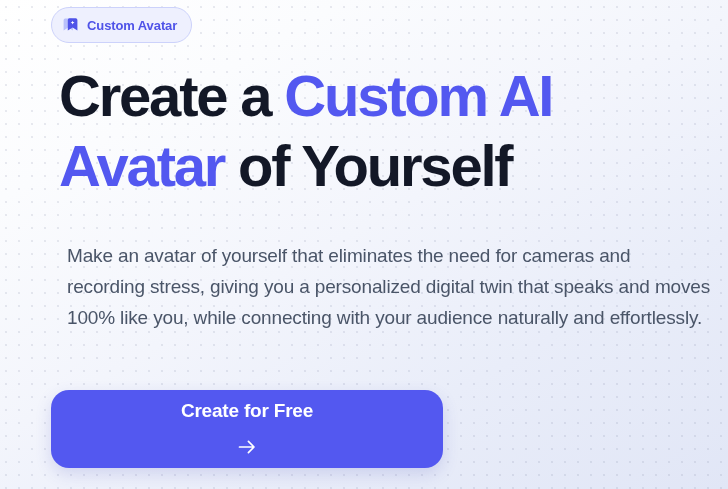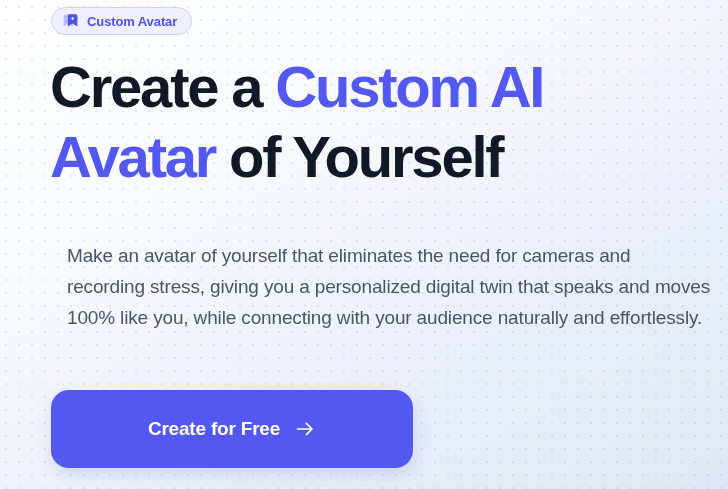--- a/index.html
+++ b/index.html
@@ -47,21 +47,21 @@
   }
 
   
   .badge {
     position: absolute;
     left: 51px;
     top: 7px;
     display: inline-flex;
     align-items: center;
     gap: 8px;
-    height: 28px;
+    height: 36px;
     padding: 0 14px 0 10px;
     border-radius: 999px;
     background: #eef0fe;
     border: 1px solid #ccd2fb;
     box-sizing: border-box;
   }
   .badge-icon {
     display: inline-flex;
     align-items: center;
     justify-content: center;
@@ -77,21 +77,21 @@
     white-space: nowrap;
     line-height: 1;
   }
 
   
   .headline {
     position: absolute;
     left: 50px;
     top: 52px;
     width: 640px;
-    margin: 0;
+    margin: 9px;
     font-size: 58px;
     line-height: 70px;
     font-weight: 800;
     letter-spacing: -2.2px;
     color: #131827;
   }
   .hl-accent { color: #5358f0; }
 
   
   .subcopy {
@@ -105,37 +105,38 @@
     font-weight: 400;
     letter-spacing: -0.15px;
     color: #4a5568;
   }
 
   
   .cta {
     position: absolute;
     left: 51px;
     top: 390px;
-    width: 362px;
+    width: 392px;
     height: 78px;
     border: none;
     border-radius: 18px;
     background: #5358f0;
     color: #ffffff;
     font-family: "Liberation Sans", sans-serif;
     font-size: 19px;
     font-weight: 700;
     letter-spacing: -0.2px;
     display: flex;
     align-items: center;
     justify-content: center;
     gap: 14px;
     cursor: pointer;
     box-shadow: 0 6px 16px rgba(70,80,190,0.18);
     padding: 0;
+    flex-direction: column;
   }
   .cta-arrow {
     display: inline-flex;
     align-items: center;
     justify-content: center;
     width: 22px;
     height: 22px;
   }
 </style>
 </head>

